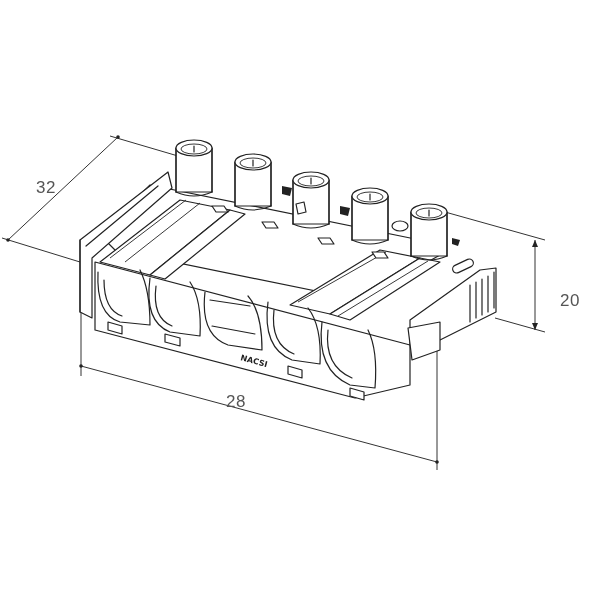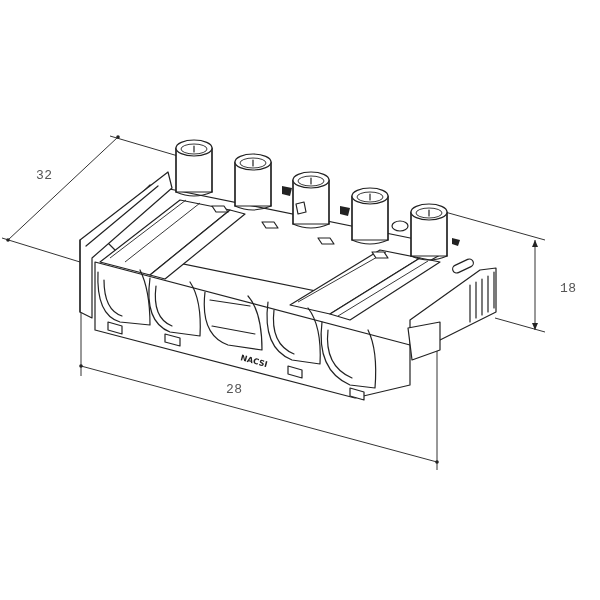--- a/index.html
+++ b/index.html
@@ -1,18 +1,18 @@
 <!DOCTYPE html>
 <html><head>
 <meta charset="utf-8">
 <style>
   html, body { margin:0; padding:0; background:#ffffff; }
   body { width:600px; height:600px; overflow:hidden; position:relative; font-family:"Liberation Sans", sans-serif; }
   #drawing { position:absolute; left:0; top:0; width:600px; height:600px; }
-  .dim-label { position:absolute; font-family:Liberation Mono, monospace; font-size:13px; color:#555555; letter-spacing:0.5px; }
+  .dim-label { position:absolute; font-family:Liberation Sans, sans-serif; font-size:17px; color:#555555; letter-spacing:0.5px;margin-top:10px; }
   .ln { stroke:#222; stroke-width:1.2; fill:none; stroke-linejoin:round; stroke-linecap:round; }
   .thin { stroke:#222; stroke-width:0.9; fill:none; }
   .face { fill:#ffffff; stroke:#222; stroke-width:1.2; stroke-linejoin:round; }
   .dark { fill:#222; }
   .dimline { stroke:#333; stroke-width:1; fill:none; }
 </style>
 </head>
 <body>
 
 <svg id="drawing" viewBox="0 0 600 600" xmlns="http://www.w3.org/2000/svg">
@@ -140,14 +140,14 @@
     <line class="ln" x1="447" y1="212" x2="447" y2="256"></line>
     <path class="ln" d="M411,256 Q429,264 447,256"></path>
     <ellipse cx="429" cy="212" rx="18" ry="8" class="face"></ellipse>
     <ellipse cx="429" cy="213" rx="13" ry="5" class="thin"></ellipse>
     <line class="ln" x1="429" y1="210" x2="429" y2="216"></line>
     <polygon class="dark" points="452,238 460,240 458,246 452,244"></polygon>
   </g>
 </svg>
 
 <div class="dim-label" style="left:36px; top:168px;">32</div>
-<div class="dim-label" style="left:560px; top:281px;">18</div>
+<div class="dim-label" style="left:560px; top:281px;">20</div>
 <div class="dim-label" style="left:226px; top:382px;">28</div>
 
 </body></html>

